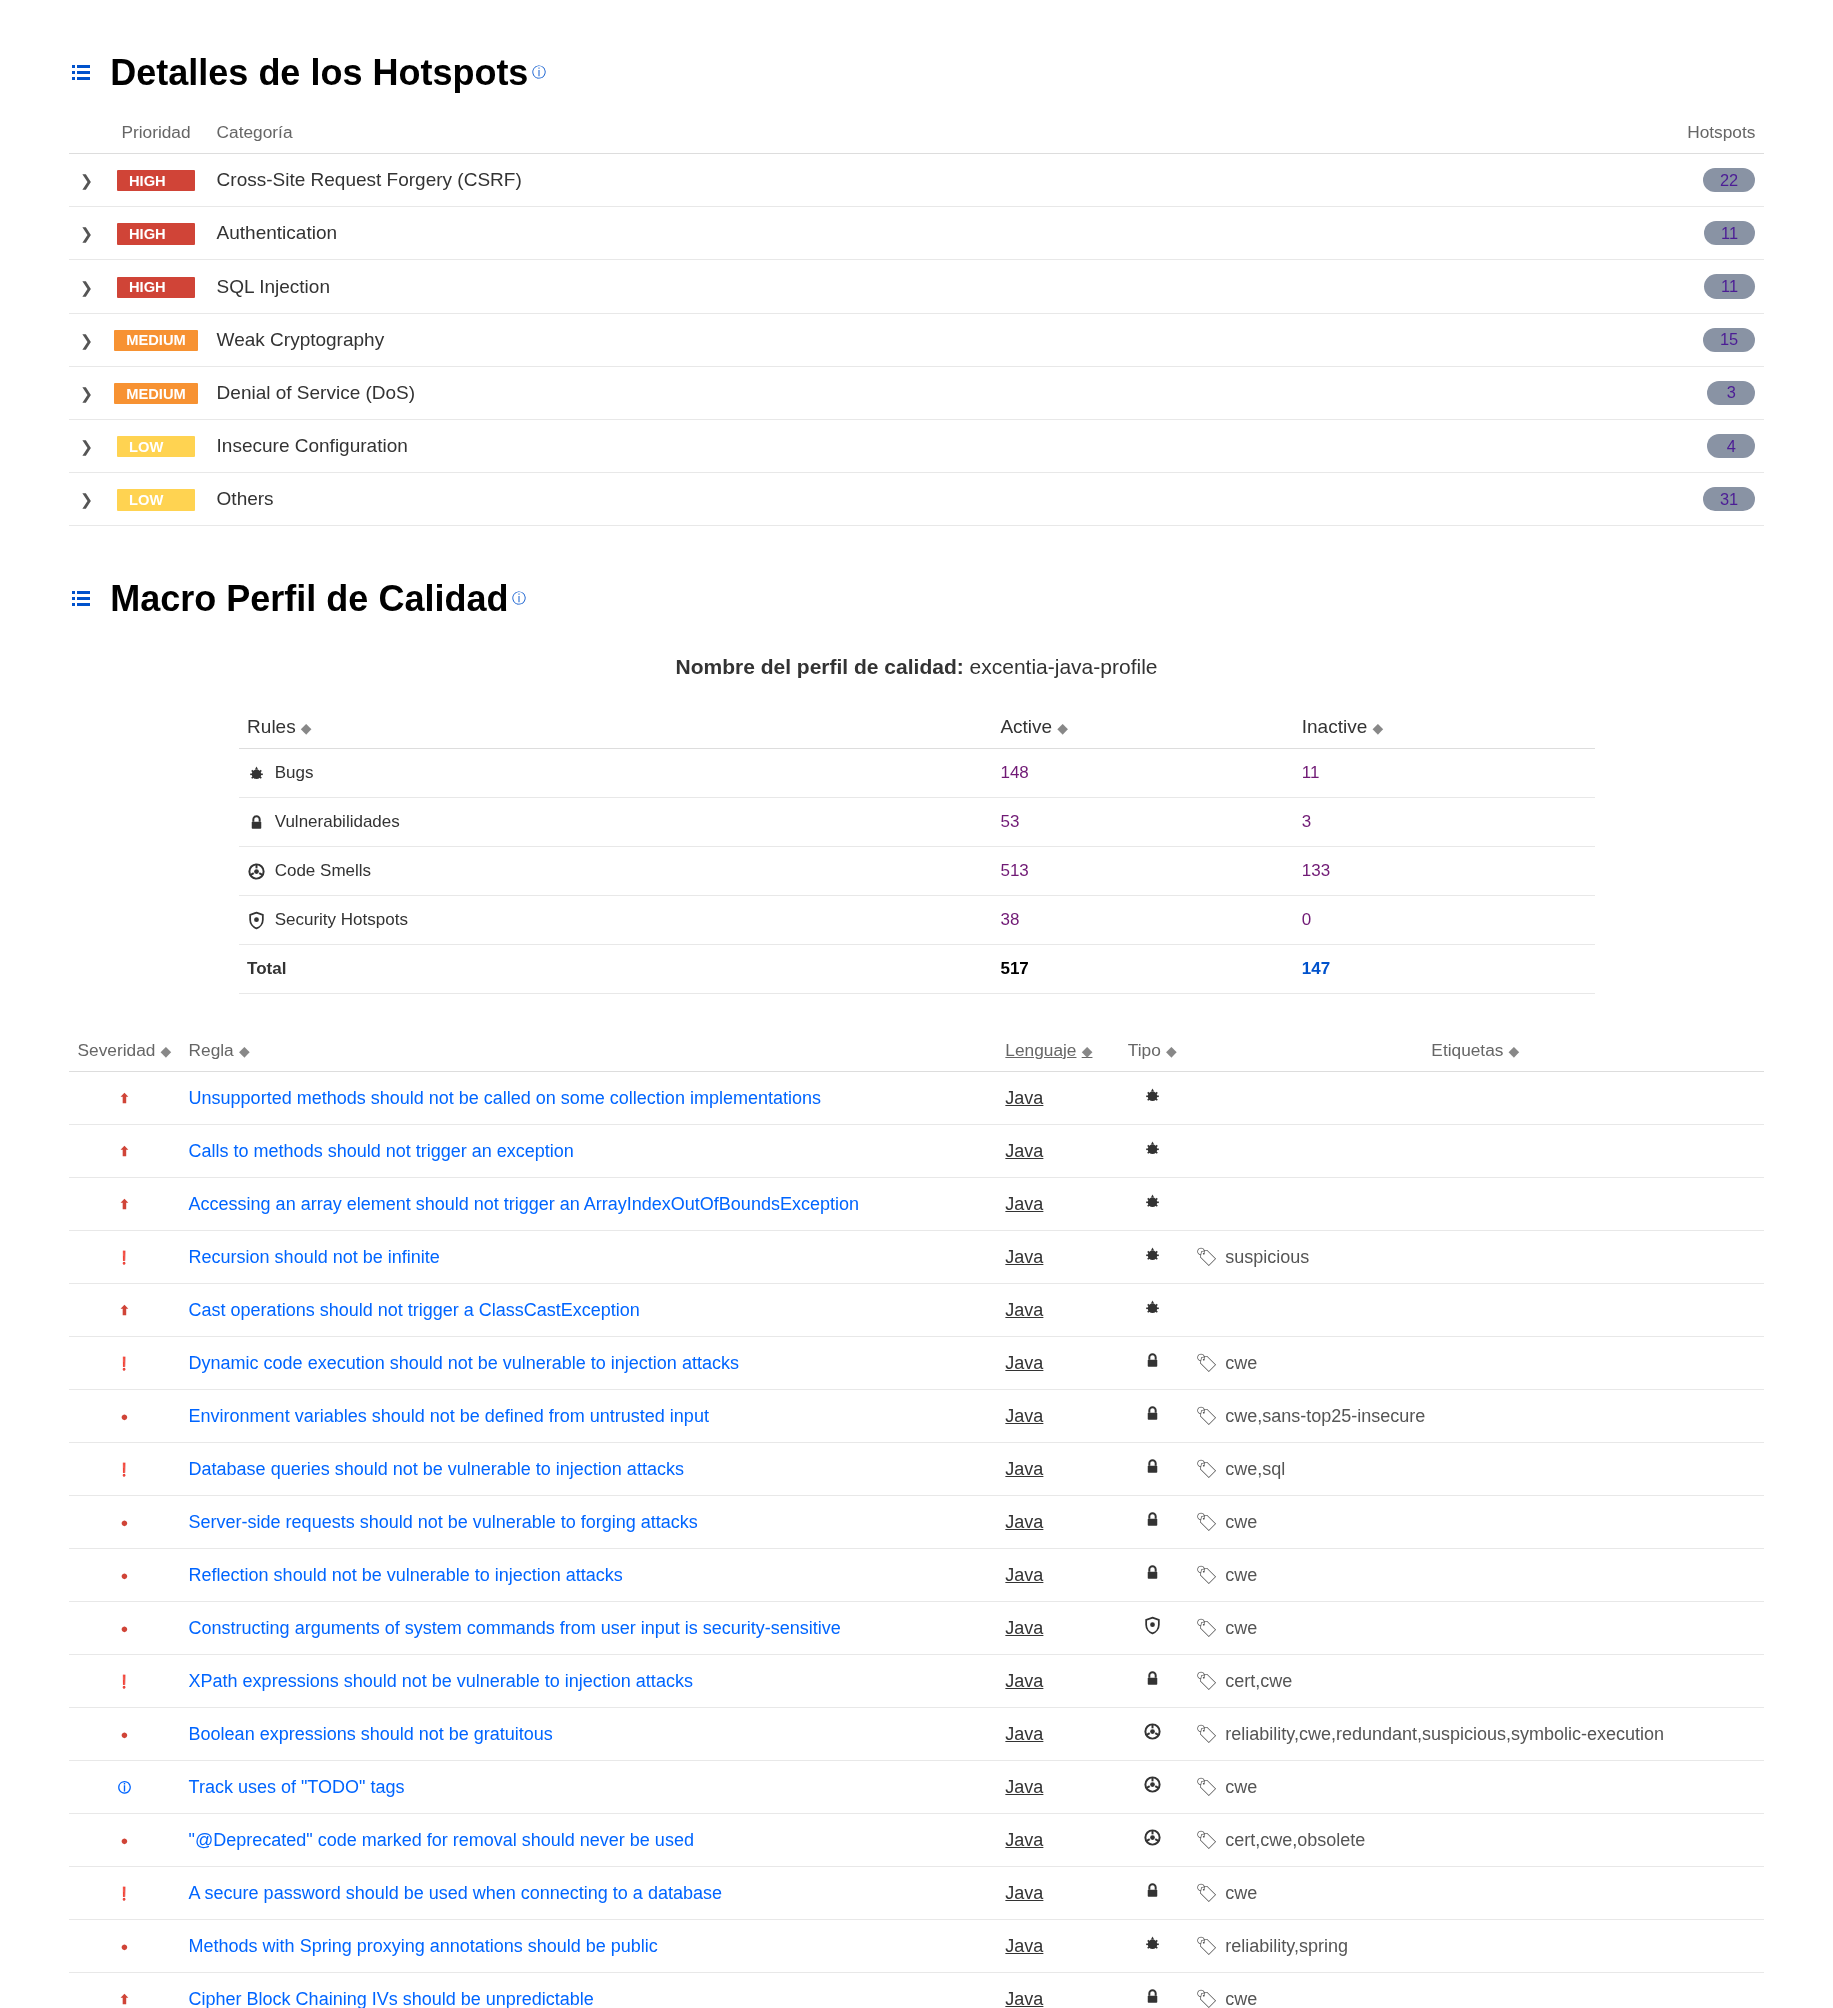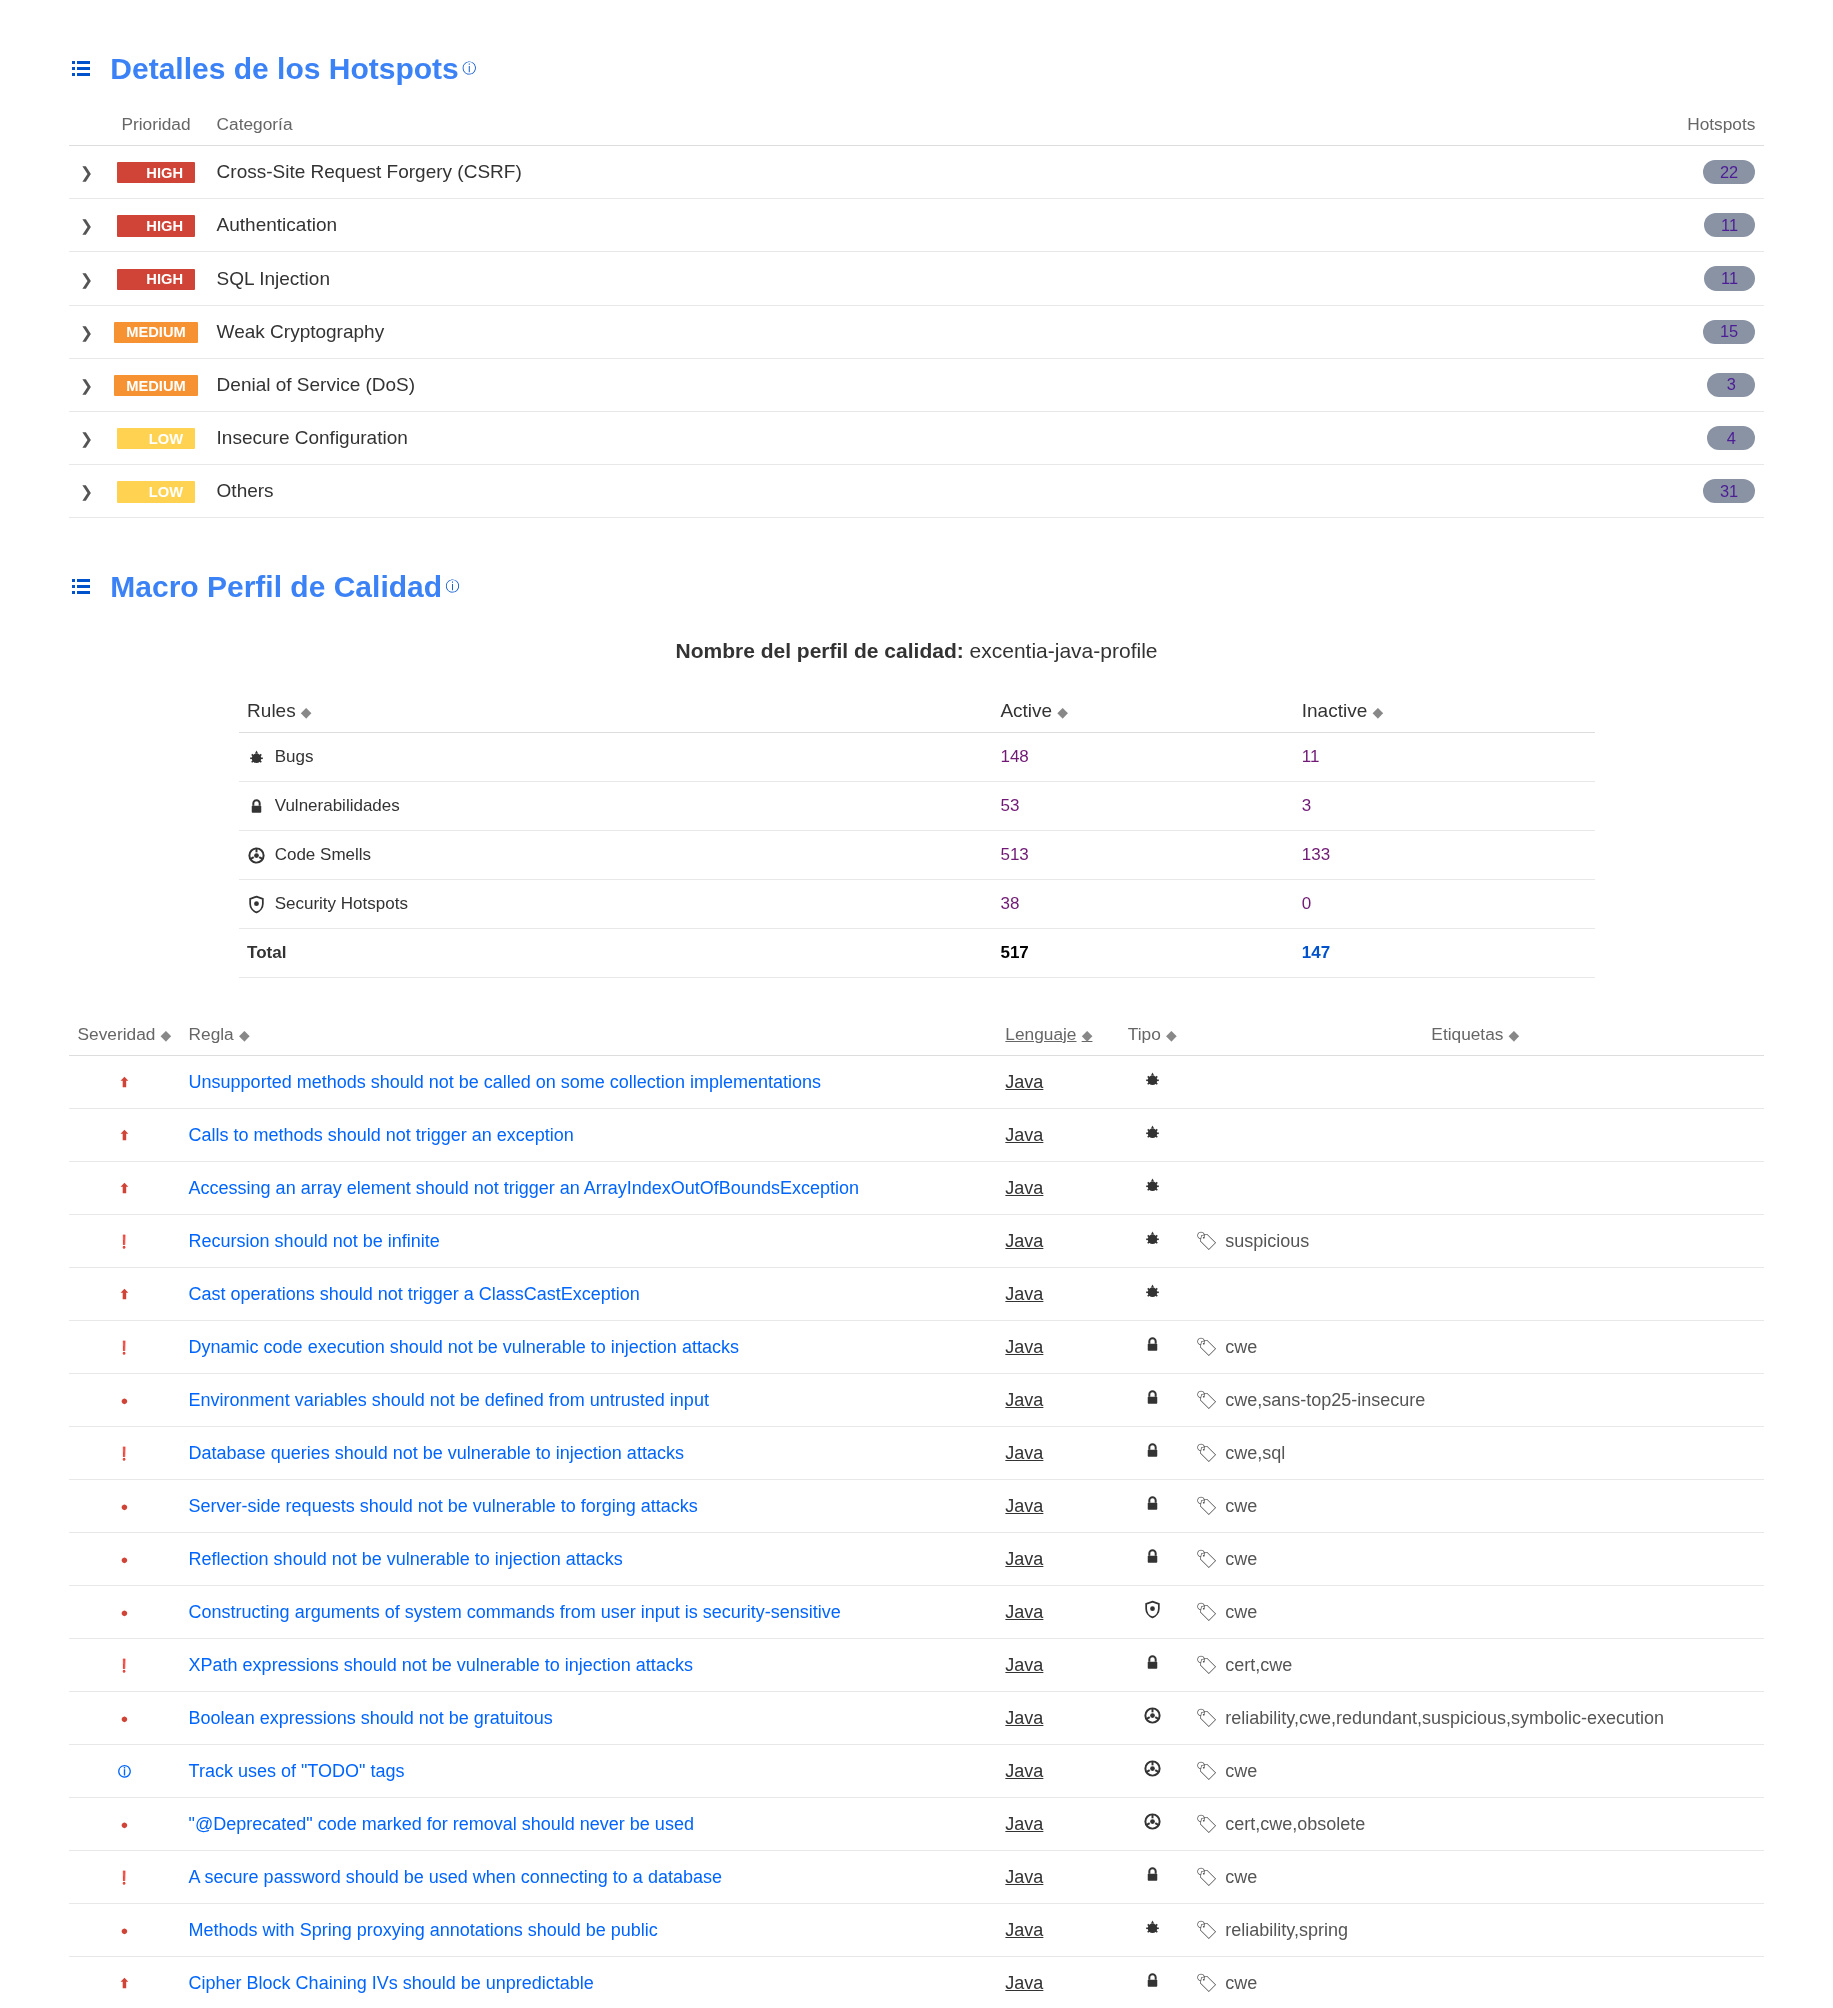--- a/index.html
+++ b/index.html
@@ -17,23 +17,23 @@
     align-items: center;
     margin-bottom: 17.3px;
   }
   .section-icon {
     width: 24px;
     height: 24px;
     margin-right: 17.3px;
     color: #0052cc;
   }
   .section-title {
-    font-size: 30px;
+    font-size: 36px;
     font-weight: 700;
-    color: #3b82f6;
+    color: #000000;
   }
   .help-sup {
     font-size: 14px;
     vertical-align: super;
     color: #0052cc;
     margin-left: 3.5px;
   }
   table {
     width: 100%;
     border-collapse: collapse;
@@ -56,21 +56,21 @@
   .hotspot-table td { font-size: 19px; }
   .expand-cell { width: 35px; text-align: center; color: #555; font-size:15.6px;}
   .priority-cell { width: 104px; text-align:center;}
   .priority-badge {
     display: inline-block;
     padding: 2.6px 12px;
     border-radius: 1px;
     font-size: 14.7px;
     font-weight: 700;
     color: #fff;
-    text-align: right;
+    text-align: left;
     min-width: 78px;
   }
   .prio-high { background: #d04437; }
   .prio-medium { background: #f79232; }
   .prio-low { background: #ffd351; }
   .count-badge {
     display:inline-block;
     background: #8993a4;
     color:#4c1d95;
     border-radius: 14px;

